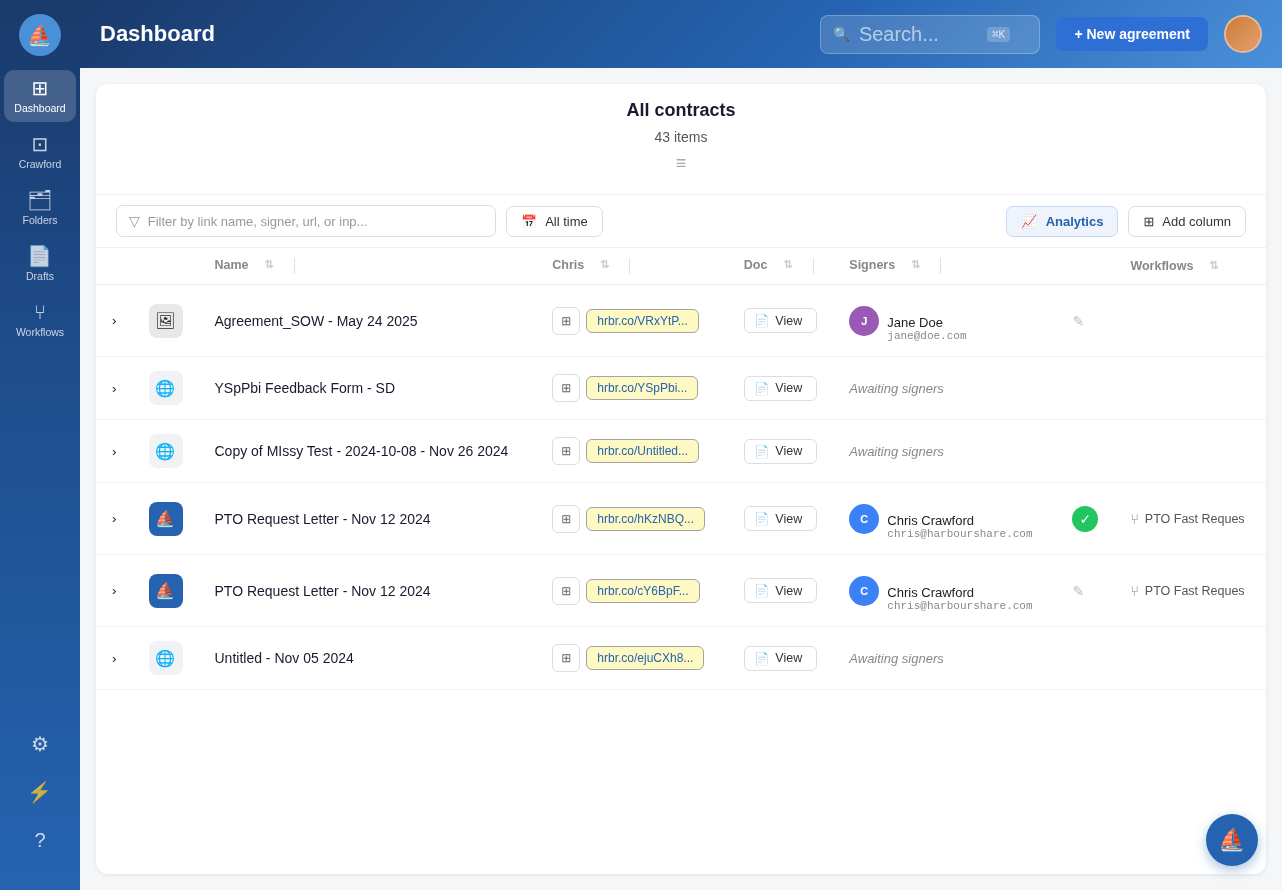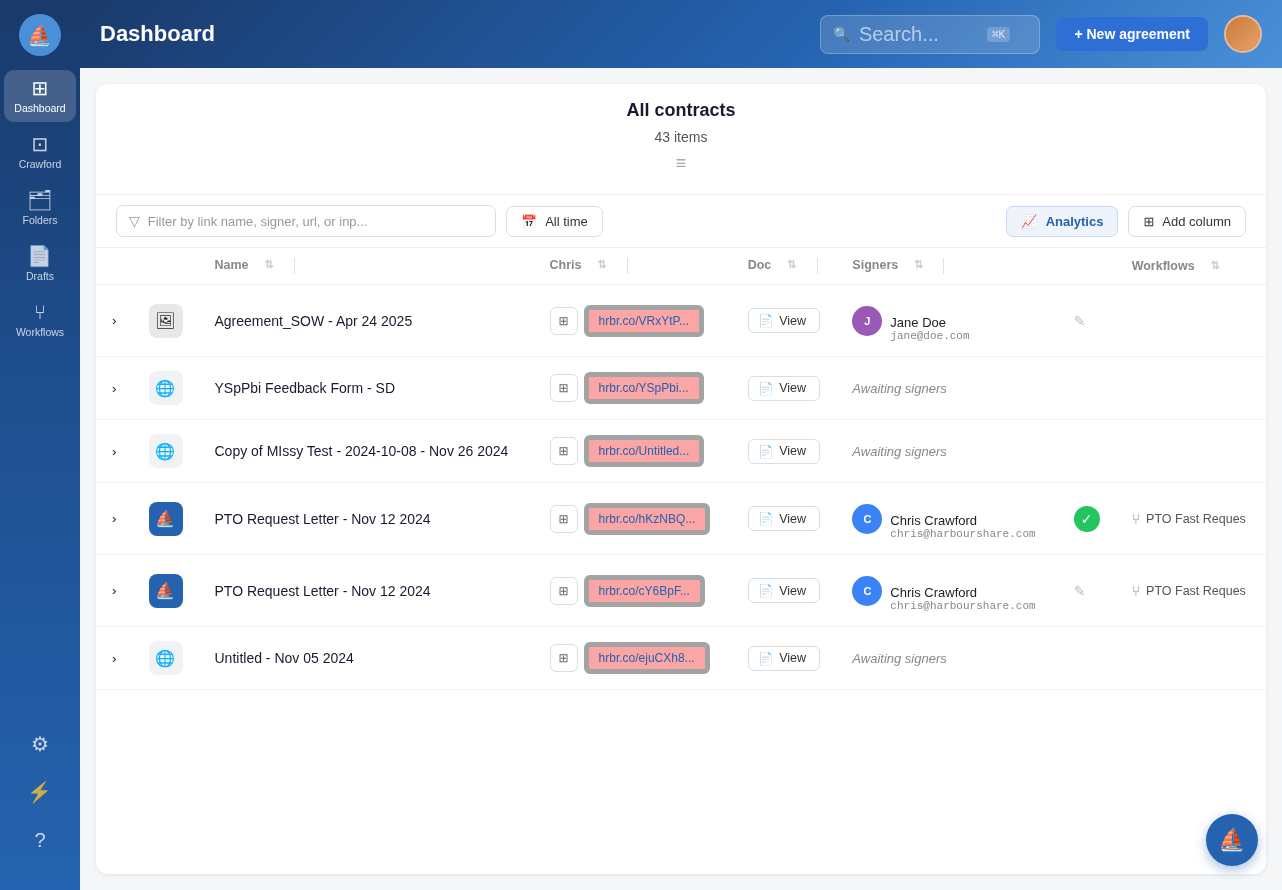--- a/index.html
+++ b/index.html
@@ -363,22 +363,22 @@
       border-radius: 6px;
       display: flex;
       align-items: center;
       justify-content: center;
       background: #fff;
       cursor: pointer;
       font-size: 12px;
       color: #666;
     }
     .link-url {
-      background: #fca5a5;
-      border: 5px solid #a3a3a3;
+      background: #fef9c3;
+      border: 1px solid #a3a3a3;
       border-radius: 6px;
       padding: 4px 10px;
       font-size: 12px;
       color: #2563b0;
       max-width: 130px;
       overflow: hidden;
       text-overflow: ellipsis;
       white-space: nowrap;
     }
     .view-btn {
@@ -596,21 +596,21 @@
               </th>
             </tr>
           </thead>
           <tbody id="table-body">
 
           <tr>
                 <td class="row-expand">›</td>
                 <td class="row-icon-cell">
                   <div class="row-icon" style="background: rgb(232, 232, 232);">🖼</div>
                 </td>
-                <td><span class="contract-name">Agreement_SOW - Apr 24 2025</span></td>
+                <td><span class="contract-name">Agreement_SOW - May 24 2025</span></td>
                 <td>
                   <div class="link-cell">
                     <div class="link-qr-btn">⊞</div>
                     <span class="link-url">hrbr.co/VRxYtP...</span>
                   </div>
                 </td>
                 <td>
                   <div class="view-btn">
                     <span>📄</span>
                     <span>View</span>

